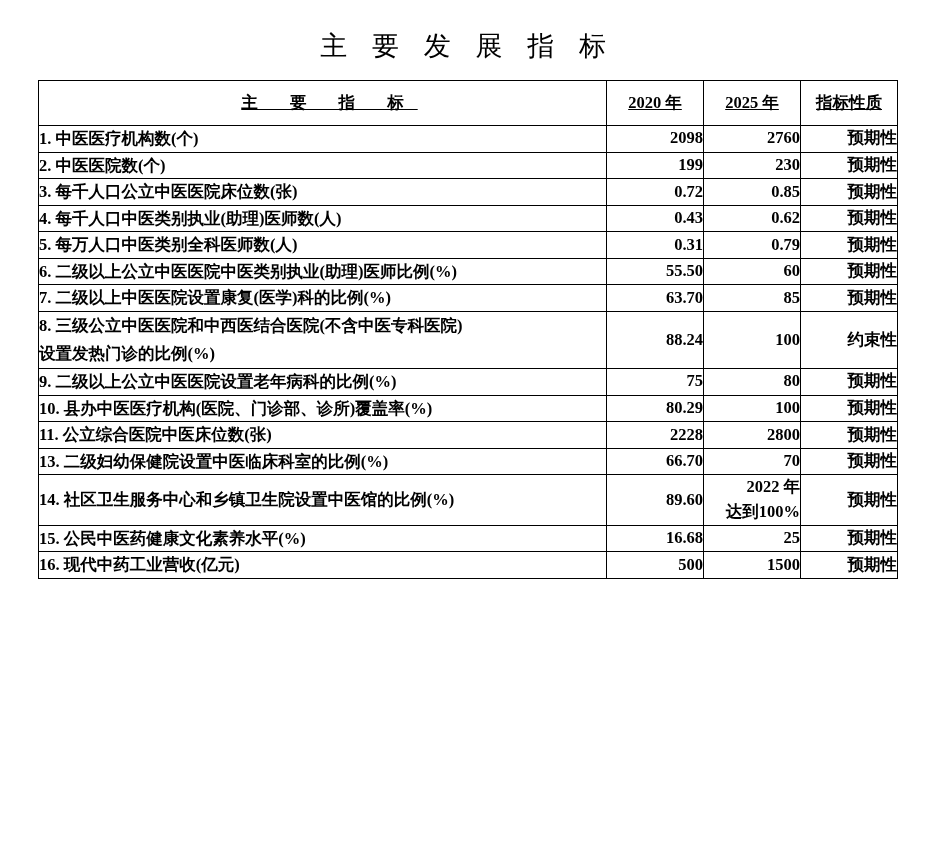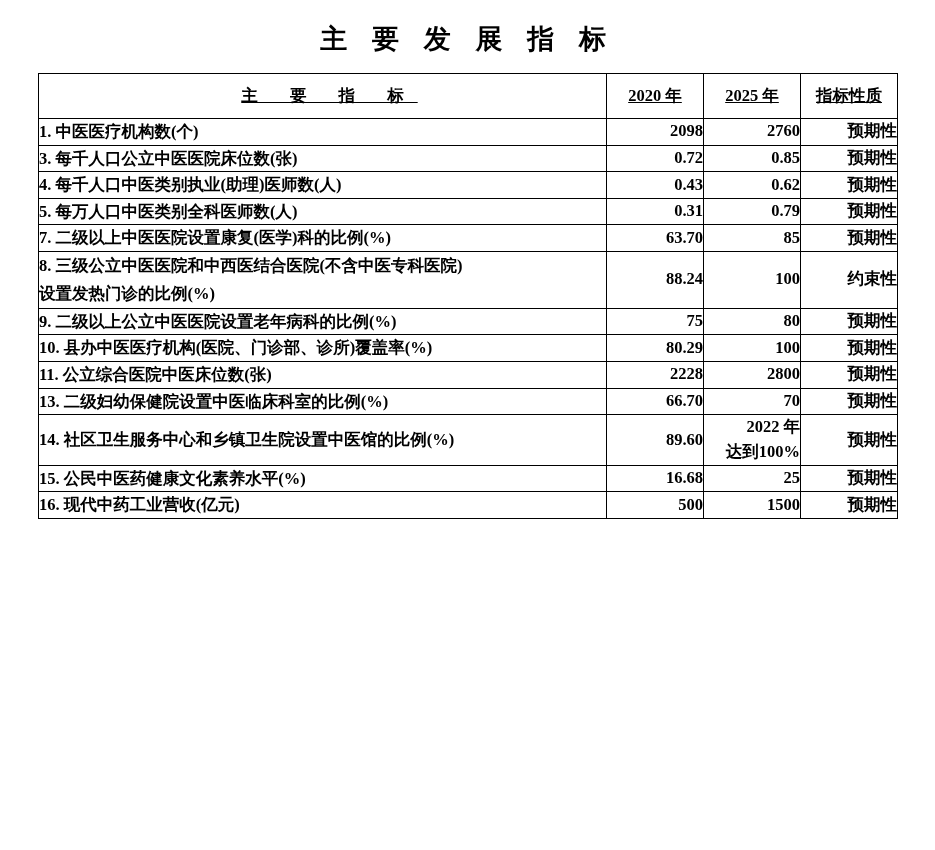--- a/index.html
+++ b/index.html
@@ -16,23 +16,23 @@
   }
   .page {
     position: relative;
     width: 935px;
     height: 850px;
     box-sizing: border-box;
   }
   .doc-title {
     text-align: center;
     font-size: 27px;
-    font-weight: bold;
+    font-weight: normal;
     letter-spacing: 9px;
-    padding-top: 21px;
+    padding-top: 28px;
     padding-bottom: 16px;
     font-family: "Liberation Serif", "DejaVu Serif", serif;
   }
   .table-wrap {
     margin: 0 38px;
   }
   table.indicators {
     width: 859px;
     border-collapse: collapse;
     table-layout: fixed;
@@ -103,20 +103,26 @@
       </thead>
       <tbody>
 
         <tr>
           <td class="name">1. 中医医疗机构数(个)</td>
           <td class="num">2098</td>
           <td class="num">2760</td>
           <td class="type">预期性</td>
         </tr>
 
+        <tr>
+          <td class="name">2. 中医医院数(个)</td>
+          <td class="num">199</td>
+          <td class="num">230</td>
+          <td class="type">预期性</td>
+        </tr>
 
         <tr>
           <td class="name">3. 每千人口公立中医医院床位数(张)</td>
           <td class="num">0.72</td>
           <td class="num">0.85</td>
           <td class="type">预期性</td>
         </tr>
 
         <tr>
           <td class="name">4. 每千人口中医类别执业(助理)医师数(人)</td>
@@ -125,20 +131,26 @@
           <td class="type">预期性</td>
         </tr>
 
         <tr>
           <td class="name">5. 每万人口中医类别全科医师数(人)</td>
           <td class="num">0.31</td>
           <td class="num">0.79</td>
           <td class="type">预期性</td>
         </tr>
 
+        <tr>
+          <td class="name">6. 二级以上公立中医医院中医类别执业(助理)医师比例(%)</td>
+          <td class="num">55.50</td>
+          <td class="num">60</td>
+          <td class="type">预期性</td>
+        </tr>
 
         <tr>
           <td class="name">7. 二级以上中医医院设置康复(医学)科的比例(%)</td>
           <td class="num">63.70</td>
           <td class="num">85</td>
           <td class="type">预期性</td>
         </tr>
 
         <tr class="row-tall">
           <td class="name">

